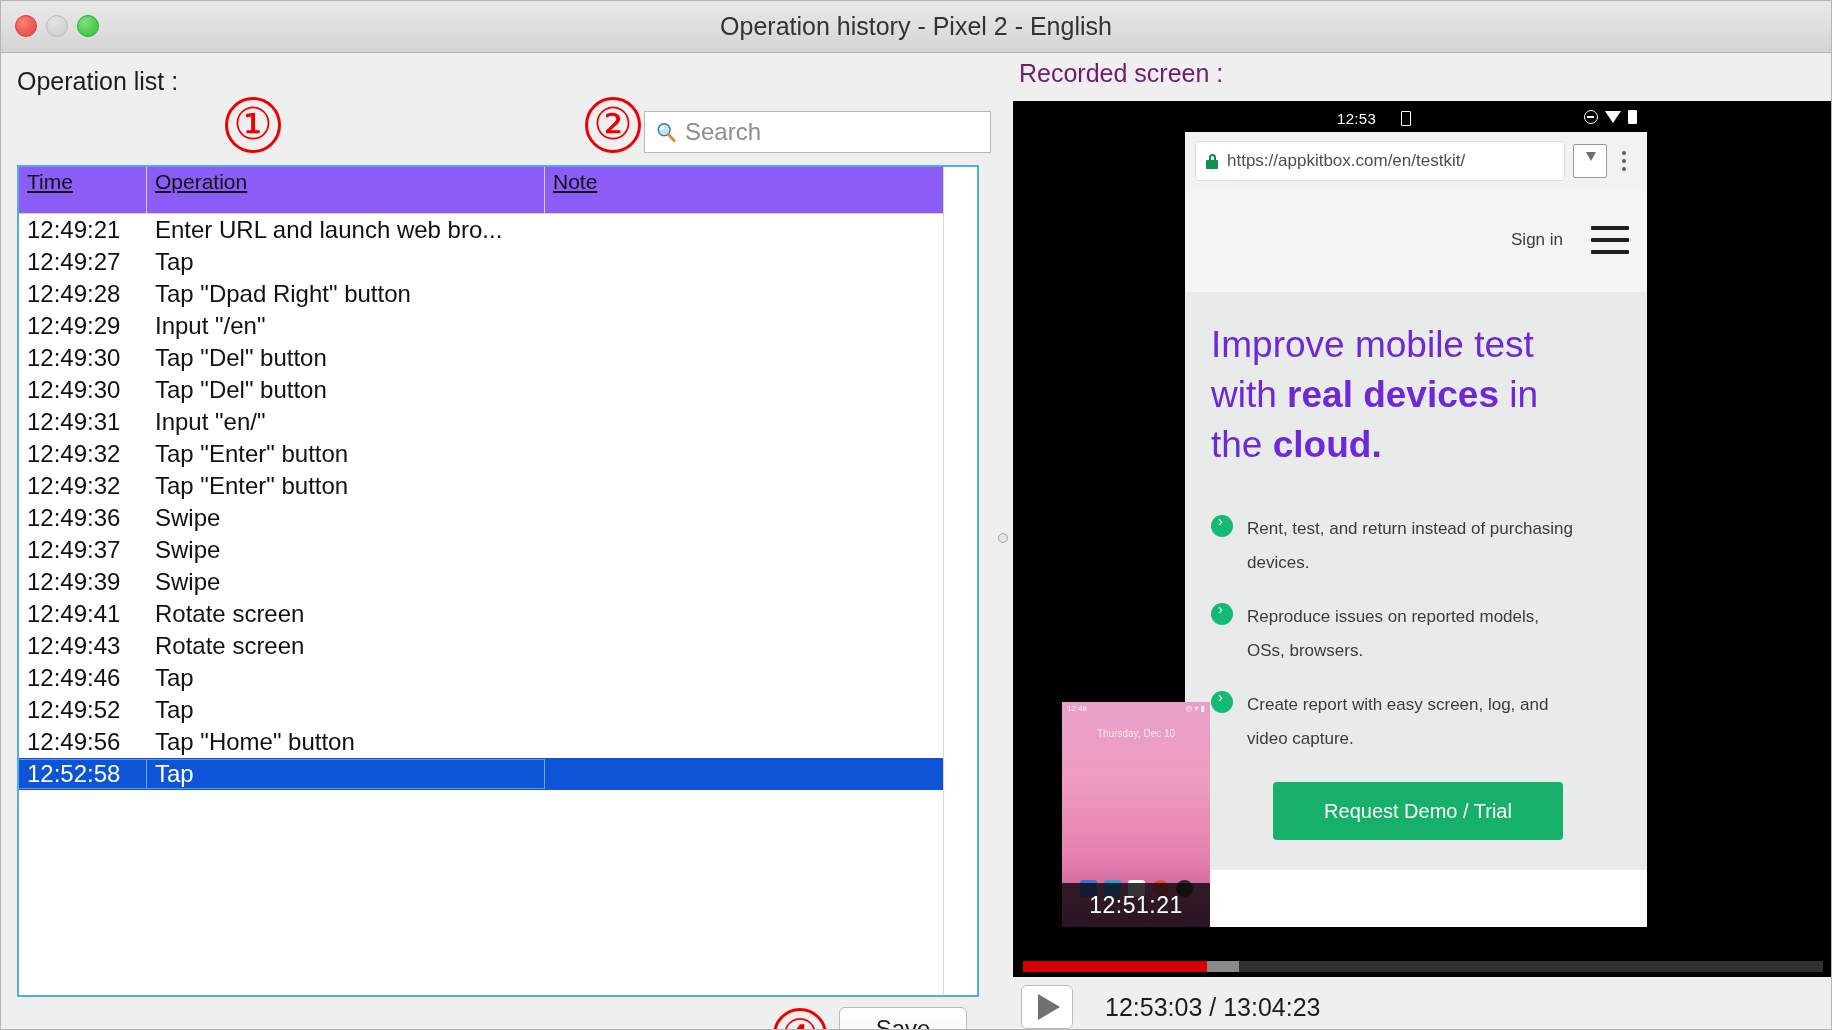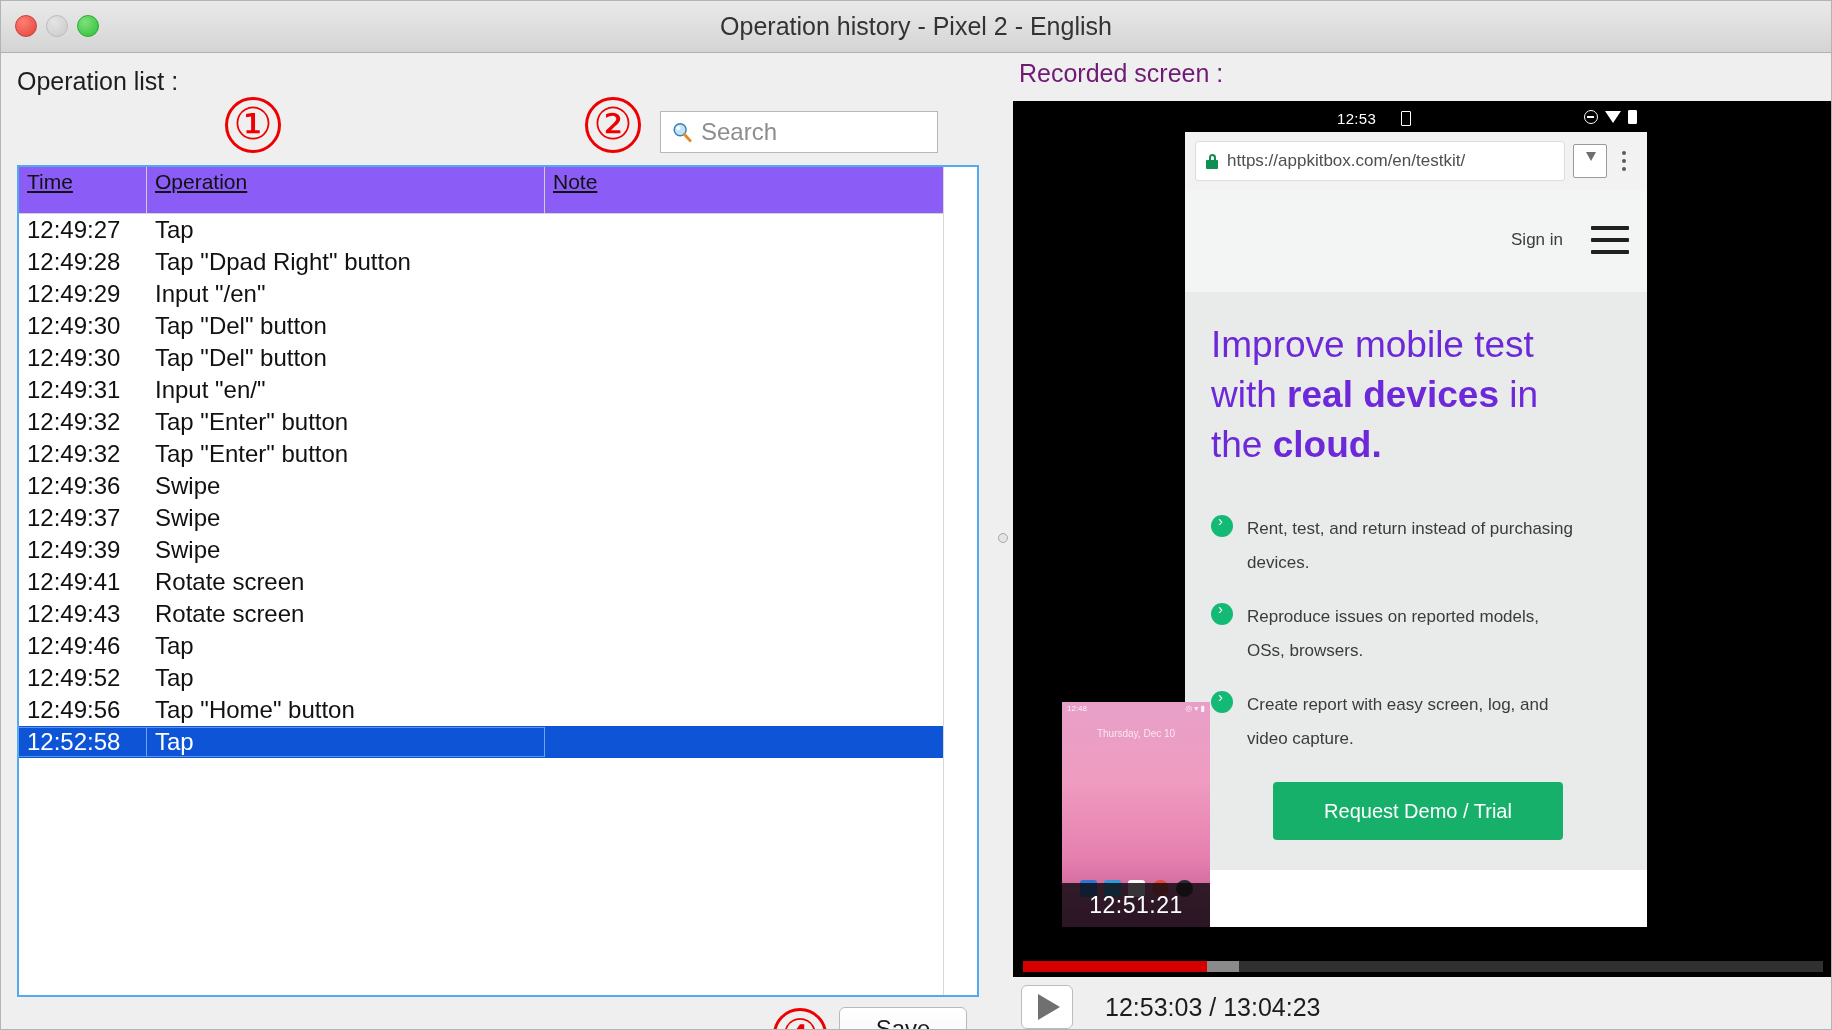--- a/index.html
+++ b/index.html
@@ -81,27 +81,26 @@
     background: transparent;
     font-weight: 400;
   }
   .circ-1 { left: 224px; top: 44px; width: 56px; height: 56px; font-size: 44px; line-height: 50px; }
   .circ-2 { left: 584px; top: 44px; width: 56px; height: 56px; font-size: 44px; line-height: 50px; }
   .circ-4 { left: 772px; top: 955px; width: 54px; height: 54px; font-size: 42px; line-height: 48px; }
 
   .search-wrap {
     position: absolute;
     left: 643px; top: 58px;
-    width: 278px; height: 42px;
+    width: 347px; height: 42px;
     background: #ffffff;
     border: 1px solid #b8b8b8;
     box-sizing: border-box;
     display: flex;
     align-items: center;
-    margin-left: 16px;
   }
   .search-icon {
     margin-left: 10px;
     width: 22px; height: 22px;
     flex: 0 0 auto;
   }
   .search-input {
     border: 0;
     outline: 0;
     background: transparent;
@@ -692,20 +691,25 @@
     </div>
 
     <div class="table-frame">
       <div class="table-head">
         <div class="th time">Time</div>
         <div class="th operation">Operation</div>
         <div class="th note">Note</div>
         <div class="th filler"></div>
       </div>
       <div class="table-body" id="table-body">
+          <div class="row">
+            <div class="cell time">12:49:21</div>
+            <div class="cell operation">Enter URL and launch web bro...</div>
+            <div class="cell note"></div>
+          </div>
           <div class="row">
             <div class="cell time">12:49:27</div>
             <div class="cell operation">Tap</div>
             <div class="cell note"></div>
           </div>
           <div class="row">
             <div class="cell time">12:49:28</div>
             <div class="cell operation">Tap "Dpad Right" button</div>
             <div class="cell note"></div>
           </div>

